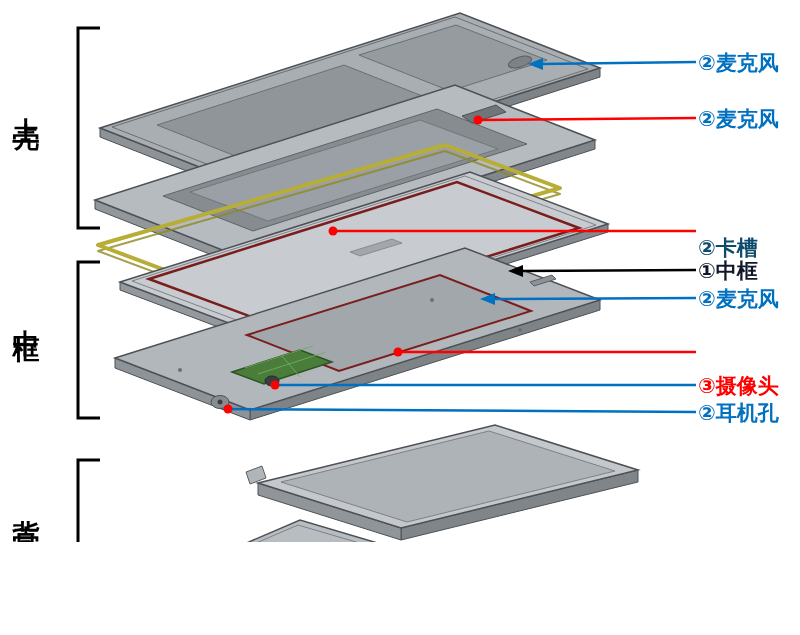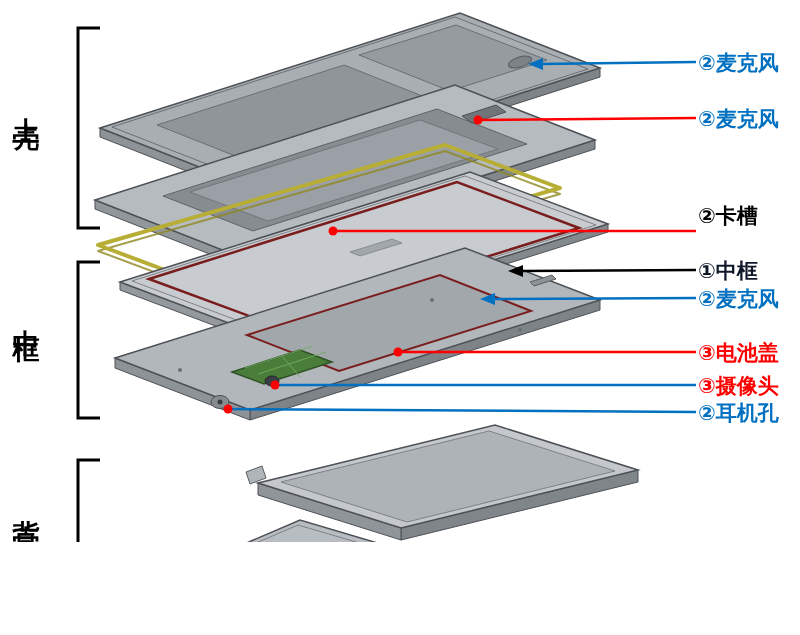--- a/index.html
+++ b/index.html
@@ -132,20 +132,19 @@
   <circle cx="275" cy="385" r="4.5" style="fill: rgb(255, 0, 0);"></circle>
   <circle cx="228" cy="409" r="4.5" style="fill: rgb(255, 0, 0);"></circle>
 </svg>
 
 <div class="section-label" style="left:12px;top:96px;">上壳</div>
 <div class="section-label" style="left:12px;top:308px;">中框</div>
 <div class="section-label" style="left:12px;top:498px;">背壳</div>
 
 <div class="callout-label" style="top: 49px; color: rgb(0, 112, 192);">②麦克风</div>
 <div class="callout-label" style="top: 105px; color: rgb(0, 112, 192);">②麦克风</div>
-<div class="callout-label" style="top: 202px; color: #000000;">②卡槽</div>
+<div class="callout-label" style="top: 234px; color: #0c4a6e;">②卡槽</div>
 <div class="callout-label" style="top: 257px; color: #0f172a;">①中框</div>
 <div class="callout-label" style="top: 285px; color: rgb(0, 112, 192);">②麦克风</div>
-<div class="callout-label" style="top: 339px; color: rgb(255, 0, 0);">③电池盖</div>
 <div class="callout-label" style="top: 399px; color: rgb(0, 112, 192);">②耳机孔</div>
 <div class="callout-label" style="top: 372px; color: rgb(255, 0, 0);">③摄像头</div>
 
 </div>
 
 </body></html>

